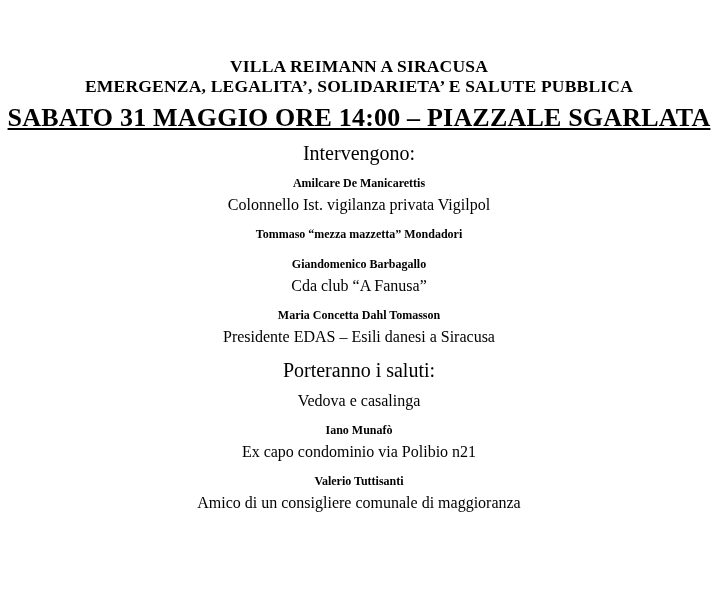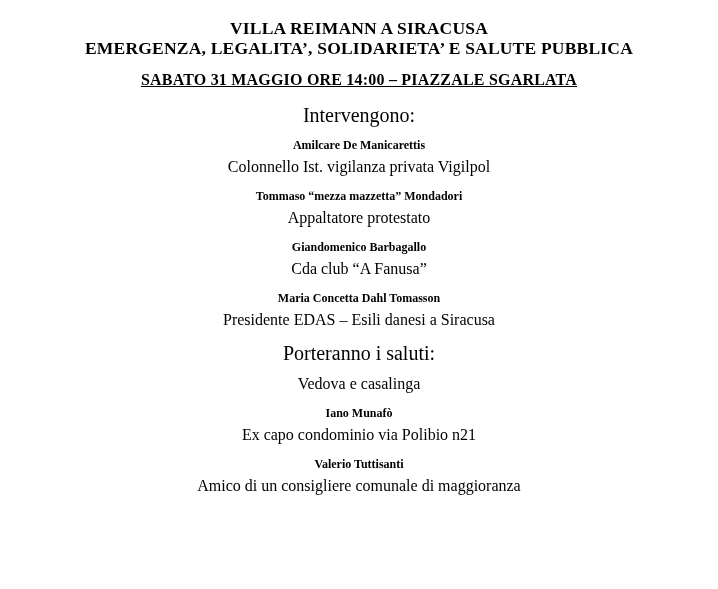--- a/index.html
+++ b/index.html
@@ -4,36 +4,36 @@
 <style>
   html, body {
     margin: 0;
     padding: 0;
     background: #ffffff;
   }
   .page {
     width: 718px;
     height: 589px;
     box-sizing: border-box;
-    padding-top: 18px;
+    padding-top: 56px;
     background: #ffffff;
     color: #000000;
     font-family: "Liberation Serif", "DejaVu Serif", serif;
     text-align: center;
     overflow: hidden;
   }
   .title-line {
     font-size: 17.5px;
     font-weight: bold;
     line-height: 20px;
     letter-spacing: 0.2px;
   }
   .date-line {
     margin-top: 10px;
-    font-size: 16px;
+    font-size: 26px;
     font-weight: bold;
     line-height: 24px;
     letter-spacing: 0.2px;
   }
   .date-line .underlined {
     text-decoration: underline;
   }
   .section-heading {
     margin-top: 13px;
     font-size: 20px;
@@ -75,21 +75,20 @@
   <div class="section">
     <div class="section-heading">Intervengono:</div>
 
     <div class="entry">
       <div class="entry-name">Amilcare De Manicarettis</div>
       <div class="entry-role">Colonnello Ist. vigilanza privata Vigilpol</div>
     </div>
 
     <div class="entry">
       <div class="entry-name">Tommaso “mezza mazzetta” Mondadori</div>
-      <div class="entry-role">Appaltatore protestato</div>
     </div>
 
     <div class="entry">
       <div class="entry-name">Giandomenico Barbagallo</div>
       <div class="entry-role">Cda club “A Fanusa”</div>
     </div>
 
     <div class="entry">
       <div class="entry-name">Maria Concetta Dahl Tomasson</div>
       <div class="entry-role">Presidente EDAS – Esili danesi a Siracusa</div>

